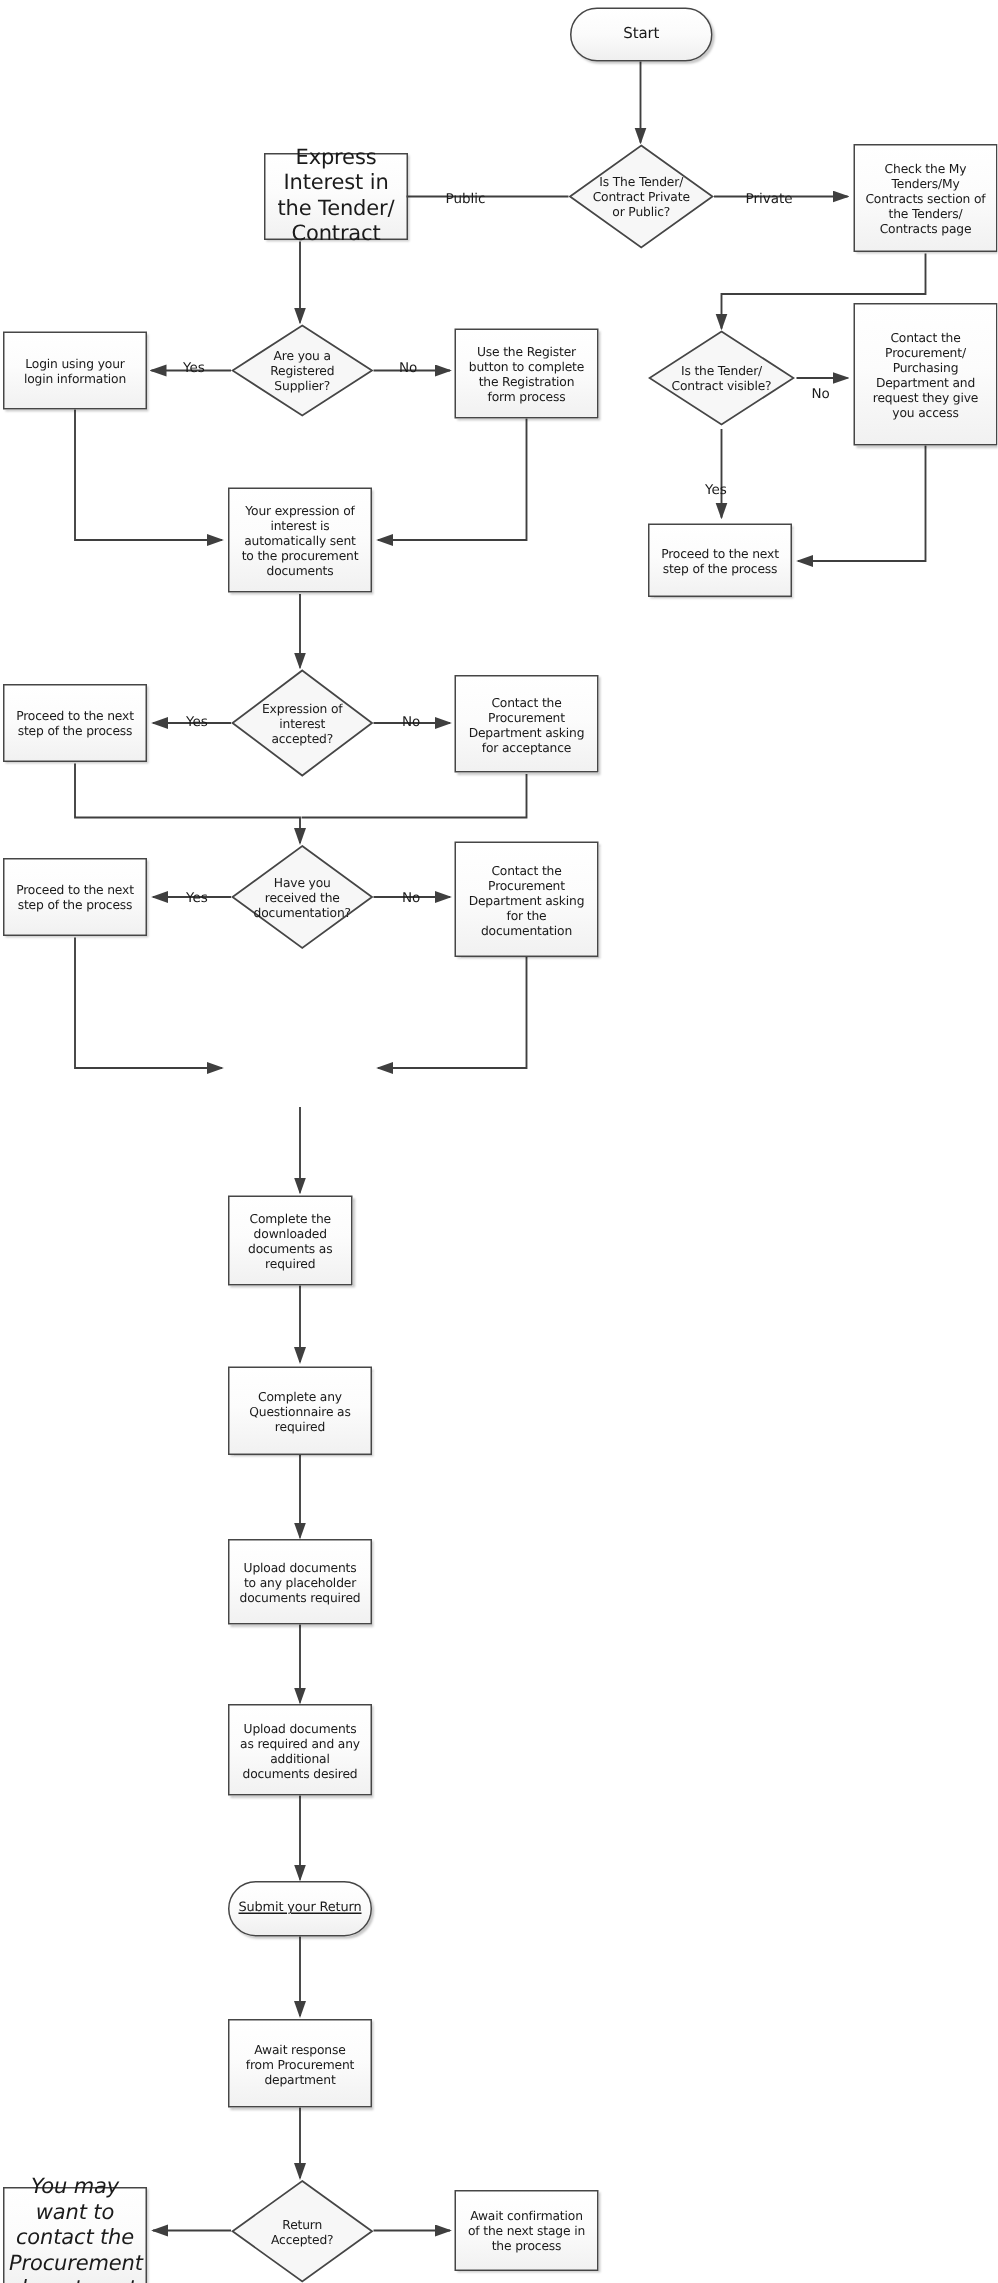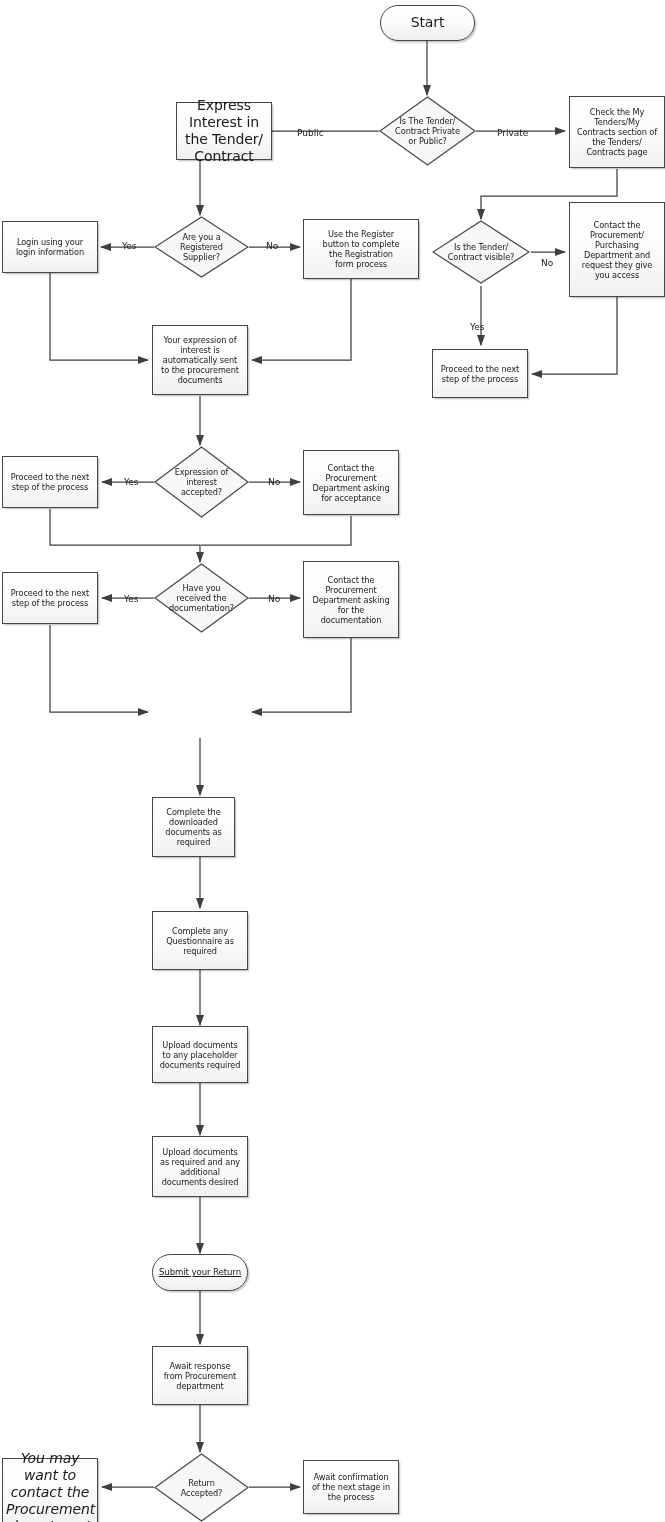--- a/index.html
+++ b/index.html
@@ -142,21 +142,21 @@
 
       <path d="M200,1405 L200,1452" marker-end="url(#ah)"></path>
 
       <path d="M154,1487 L102,1487" marker-end="url(#ah)"></path>
 
       <path d="M249,1487 L300,1487" marker-end="url(#ah)"></path>
 
     </g>
   </svg>
 
-  <div class="node n-term" style="left:380px; top:5px; width:95px; height:36px; font-size:14px;">
+  <div class="node n-term" style="left:380px; top:5px; width:95px; height:36px; font-size:10px;">
     <span class="lbl">Start</span>
   </div>
 
   <div class="node n-dia" style="left:379px; top:96px; width:97px; height:70px; font-size:8.2px;">
     <svg class="dia-shape" viewBox="0 0 97 70" preserveAspectRatio="none">
       <polygon points="48.5,1 96,35 48.5,69 1,35" fill="#f7f7f7" stroke="#464646" stroke-width="1.2"></polygon>
     </svg>
     <span class="lbl">Is The Tender/
 Contract Private
 or Public?</span>
@@ -205,21 +205,21 @@
     <span class="lbl">Are you a
 Registered
 Supplier?</span>
   </div>
 
   <div class="node n-box" style="left:2px; top:221px; width:96px; height:52px; font-size:8.2px;">
     <span class="lbl">Login using your
 login information</span>
   </div>
 
-  <div class="node n-box" style="left:303px; top:219px; width:116px; height:60px; font-size:8.2px;">
+  <div class="node n-box" style="left:303px; top:219px; width:96px; height:60px; font-size:8.2px;">
     <span class="lbl">Use the Register
 button to complete
 the Registration
 form process</span>
   </div>
 
   <div class="node n-box" style="left:152px; top:325px; width:96px; height:70px; font-size:8.2px;">
     <span class="lbl">Your expression of
 interest is
 automatically sent

